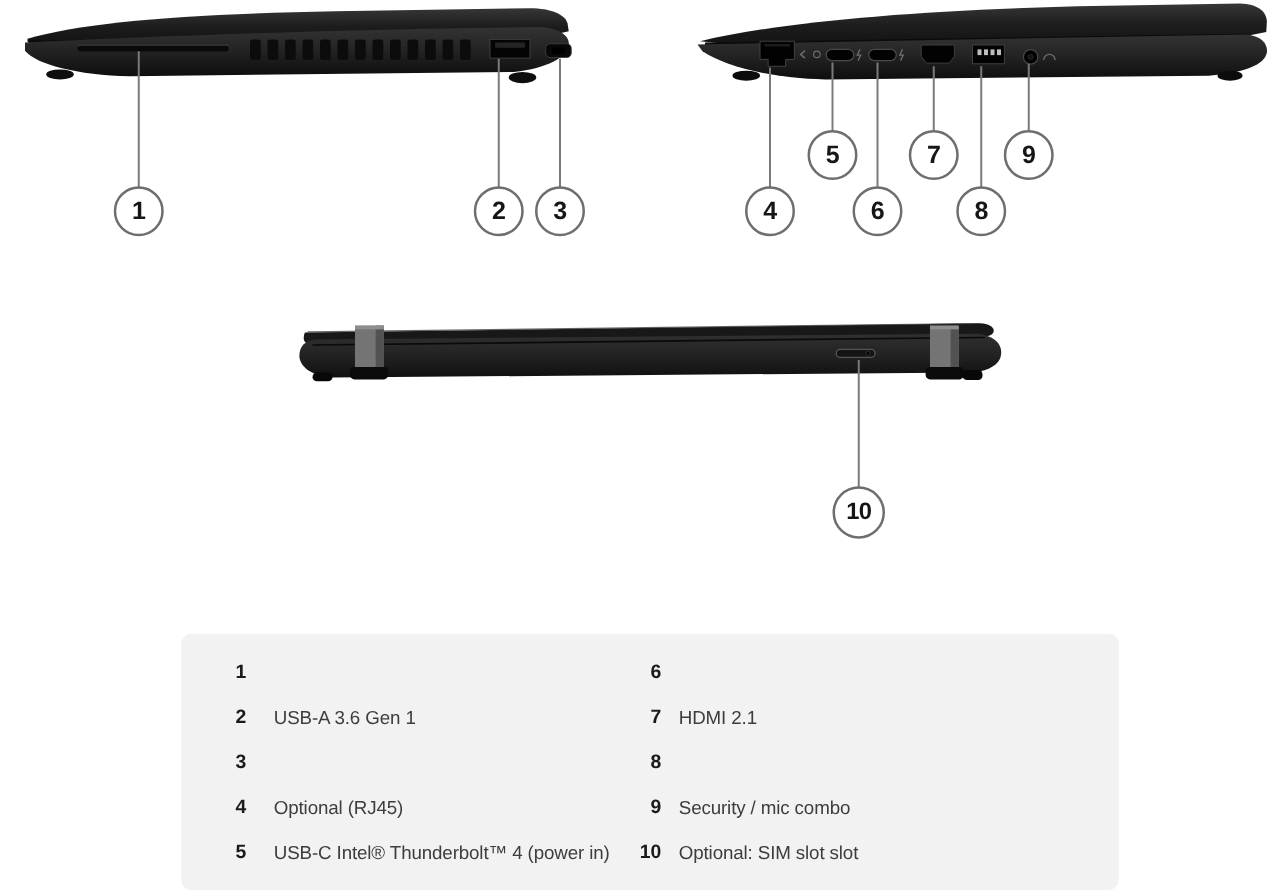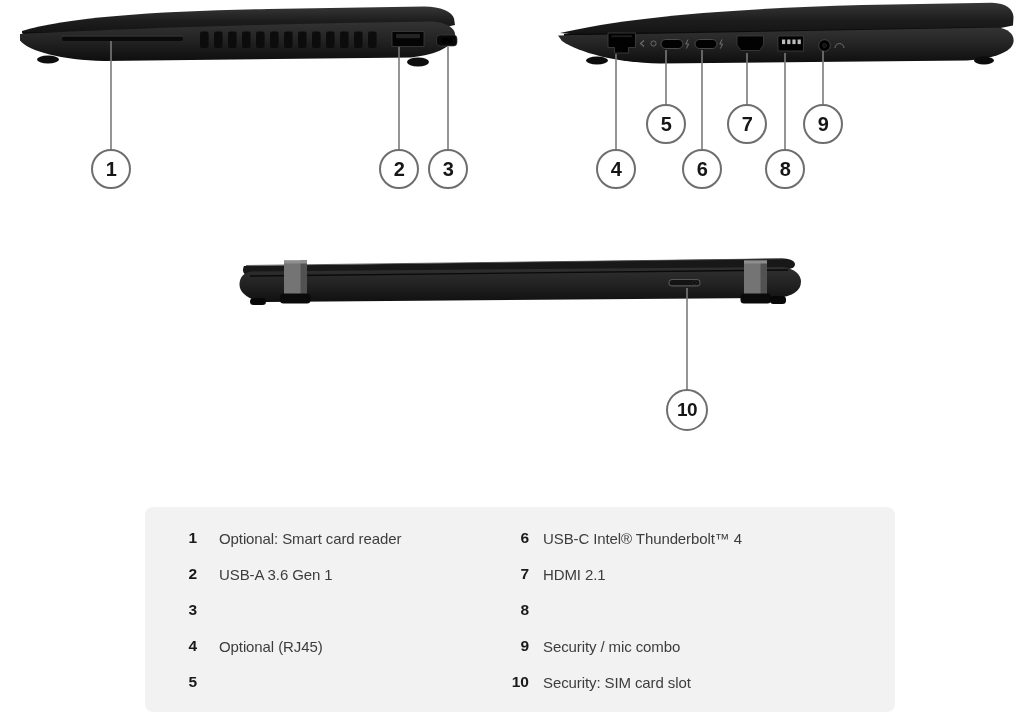--- a/index.html
+++ b/index.html
@@ -190,53 +190,52 @@
   <div class="callout" style="left:682px;top:149px;">6</div>
   <div class="callout" style="left:727px;top:104px;">7</div>
   <div class="callout" style="left:765px;top:149px;">8</div>
   <div class="callout" style="left:803px;top:104px;">9</div>
   <div class="callout big" style="left:666px;top:389px;">10</div>
 
   <div class="legend">
     <div class="legend-col left">
       <div class="lrow">
         <span class="lnum">1</span>
-        <span class="llabel">Optional: Smart card reader</span>
       </div>
       <div class="lrow">
         <span class="lnum">2</span>
         <span class="llabel">USB-A 3.6 Gen 1</span>
       </div>
       <div class="lrow">
         <span class="lnum">3</span>
       </div>
       <div class="lrow">
         <span class="lnum">4</span>
         <span class="llabel">Optional (RJ45)</span>
       </div>
       <div class="lrow">
         <span class="lnum">5</span>
+        <span class="llabel">USB-C Intel® Thunderbolt™ 4 (power in)</span>
       </div>
     </div>
     <div class="legend-col right">
       <div class="lrow">
         <span class="lnum">6</span>
-        <span class="llabel">USB-C Intel® Thunderbolt™ 4</span>
       </div>
       <div class="lrow">
         <span class="lnum">7</span>
         <span class="llabel">HDMI 2.1</span>
       </div>
       <div class="lrow">
         <span class="lnum">8</span>
       </div>
       <div class="lrow">
         <span class="lnum">9</span>
         <span class="llabel">Security / mic combo</span>
       </div>
       <div class="lrow">
         <span class="lnum">10</span>
-        <span class="llabel">Security: SIM card slot</span>
+        <span class="llabel">Optional: SIM slot slot</span>
       </div>
     </div>
   </div>
 
 </div>
 
 </body></html>

